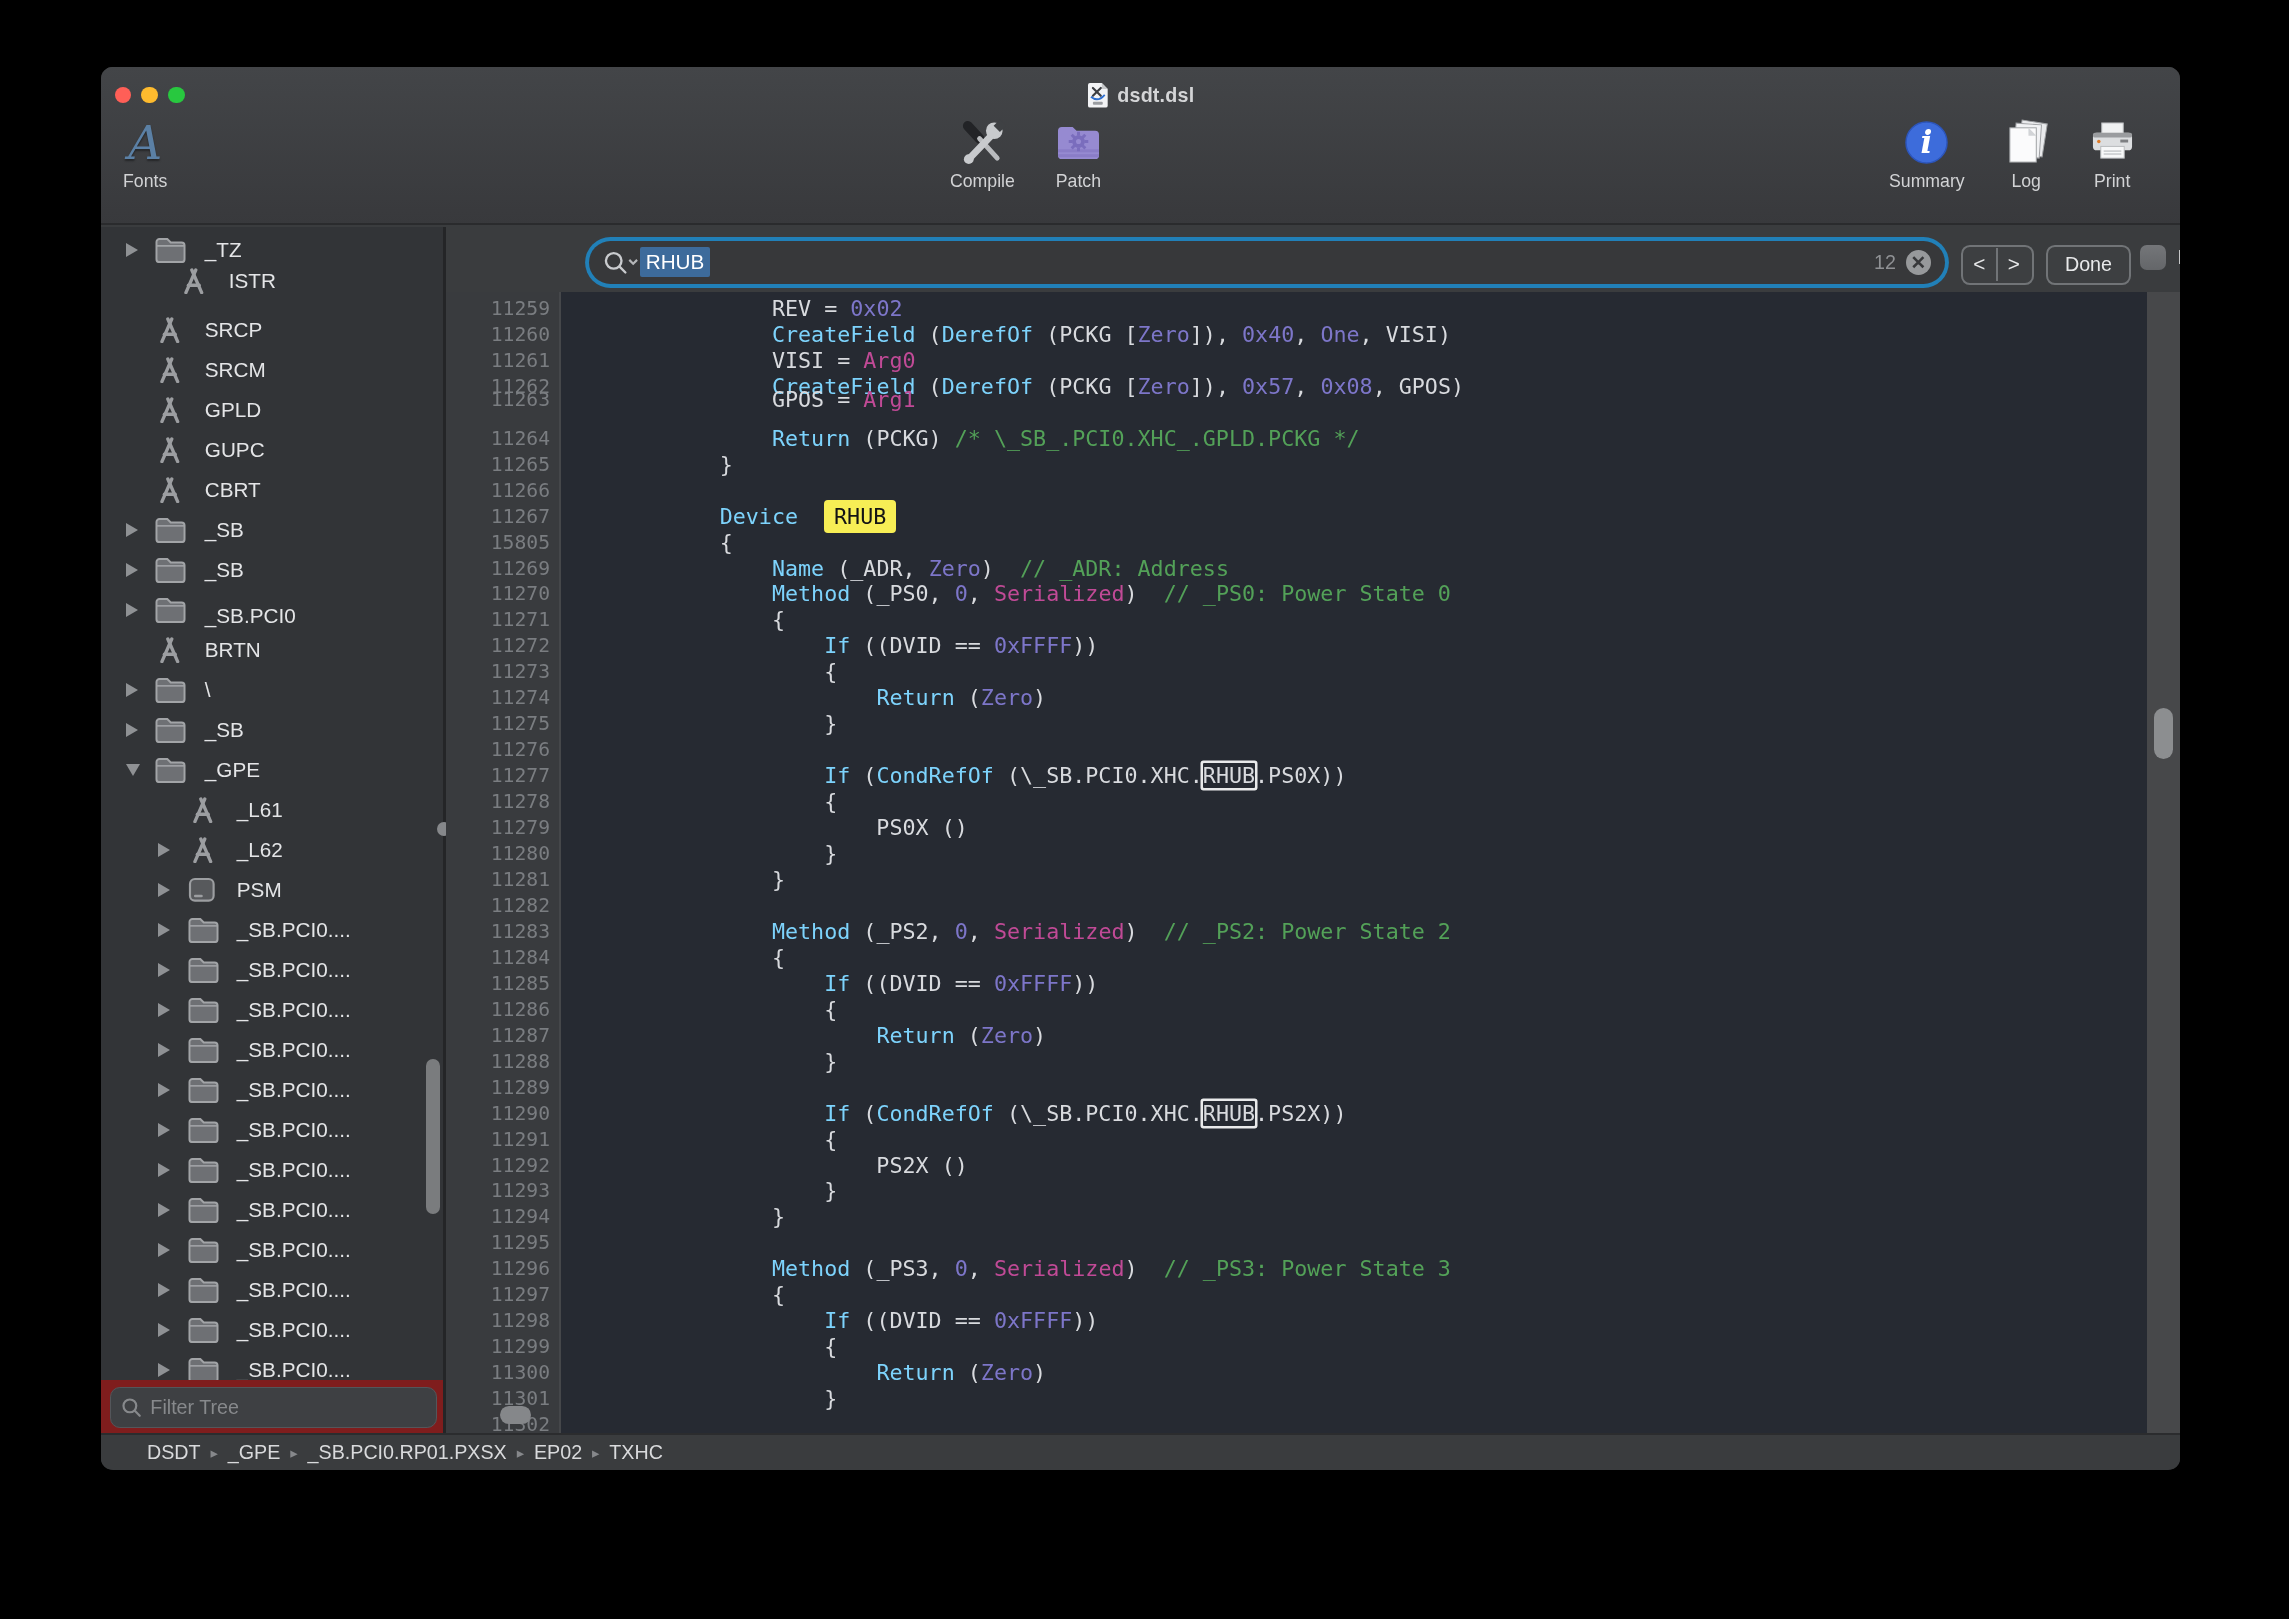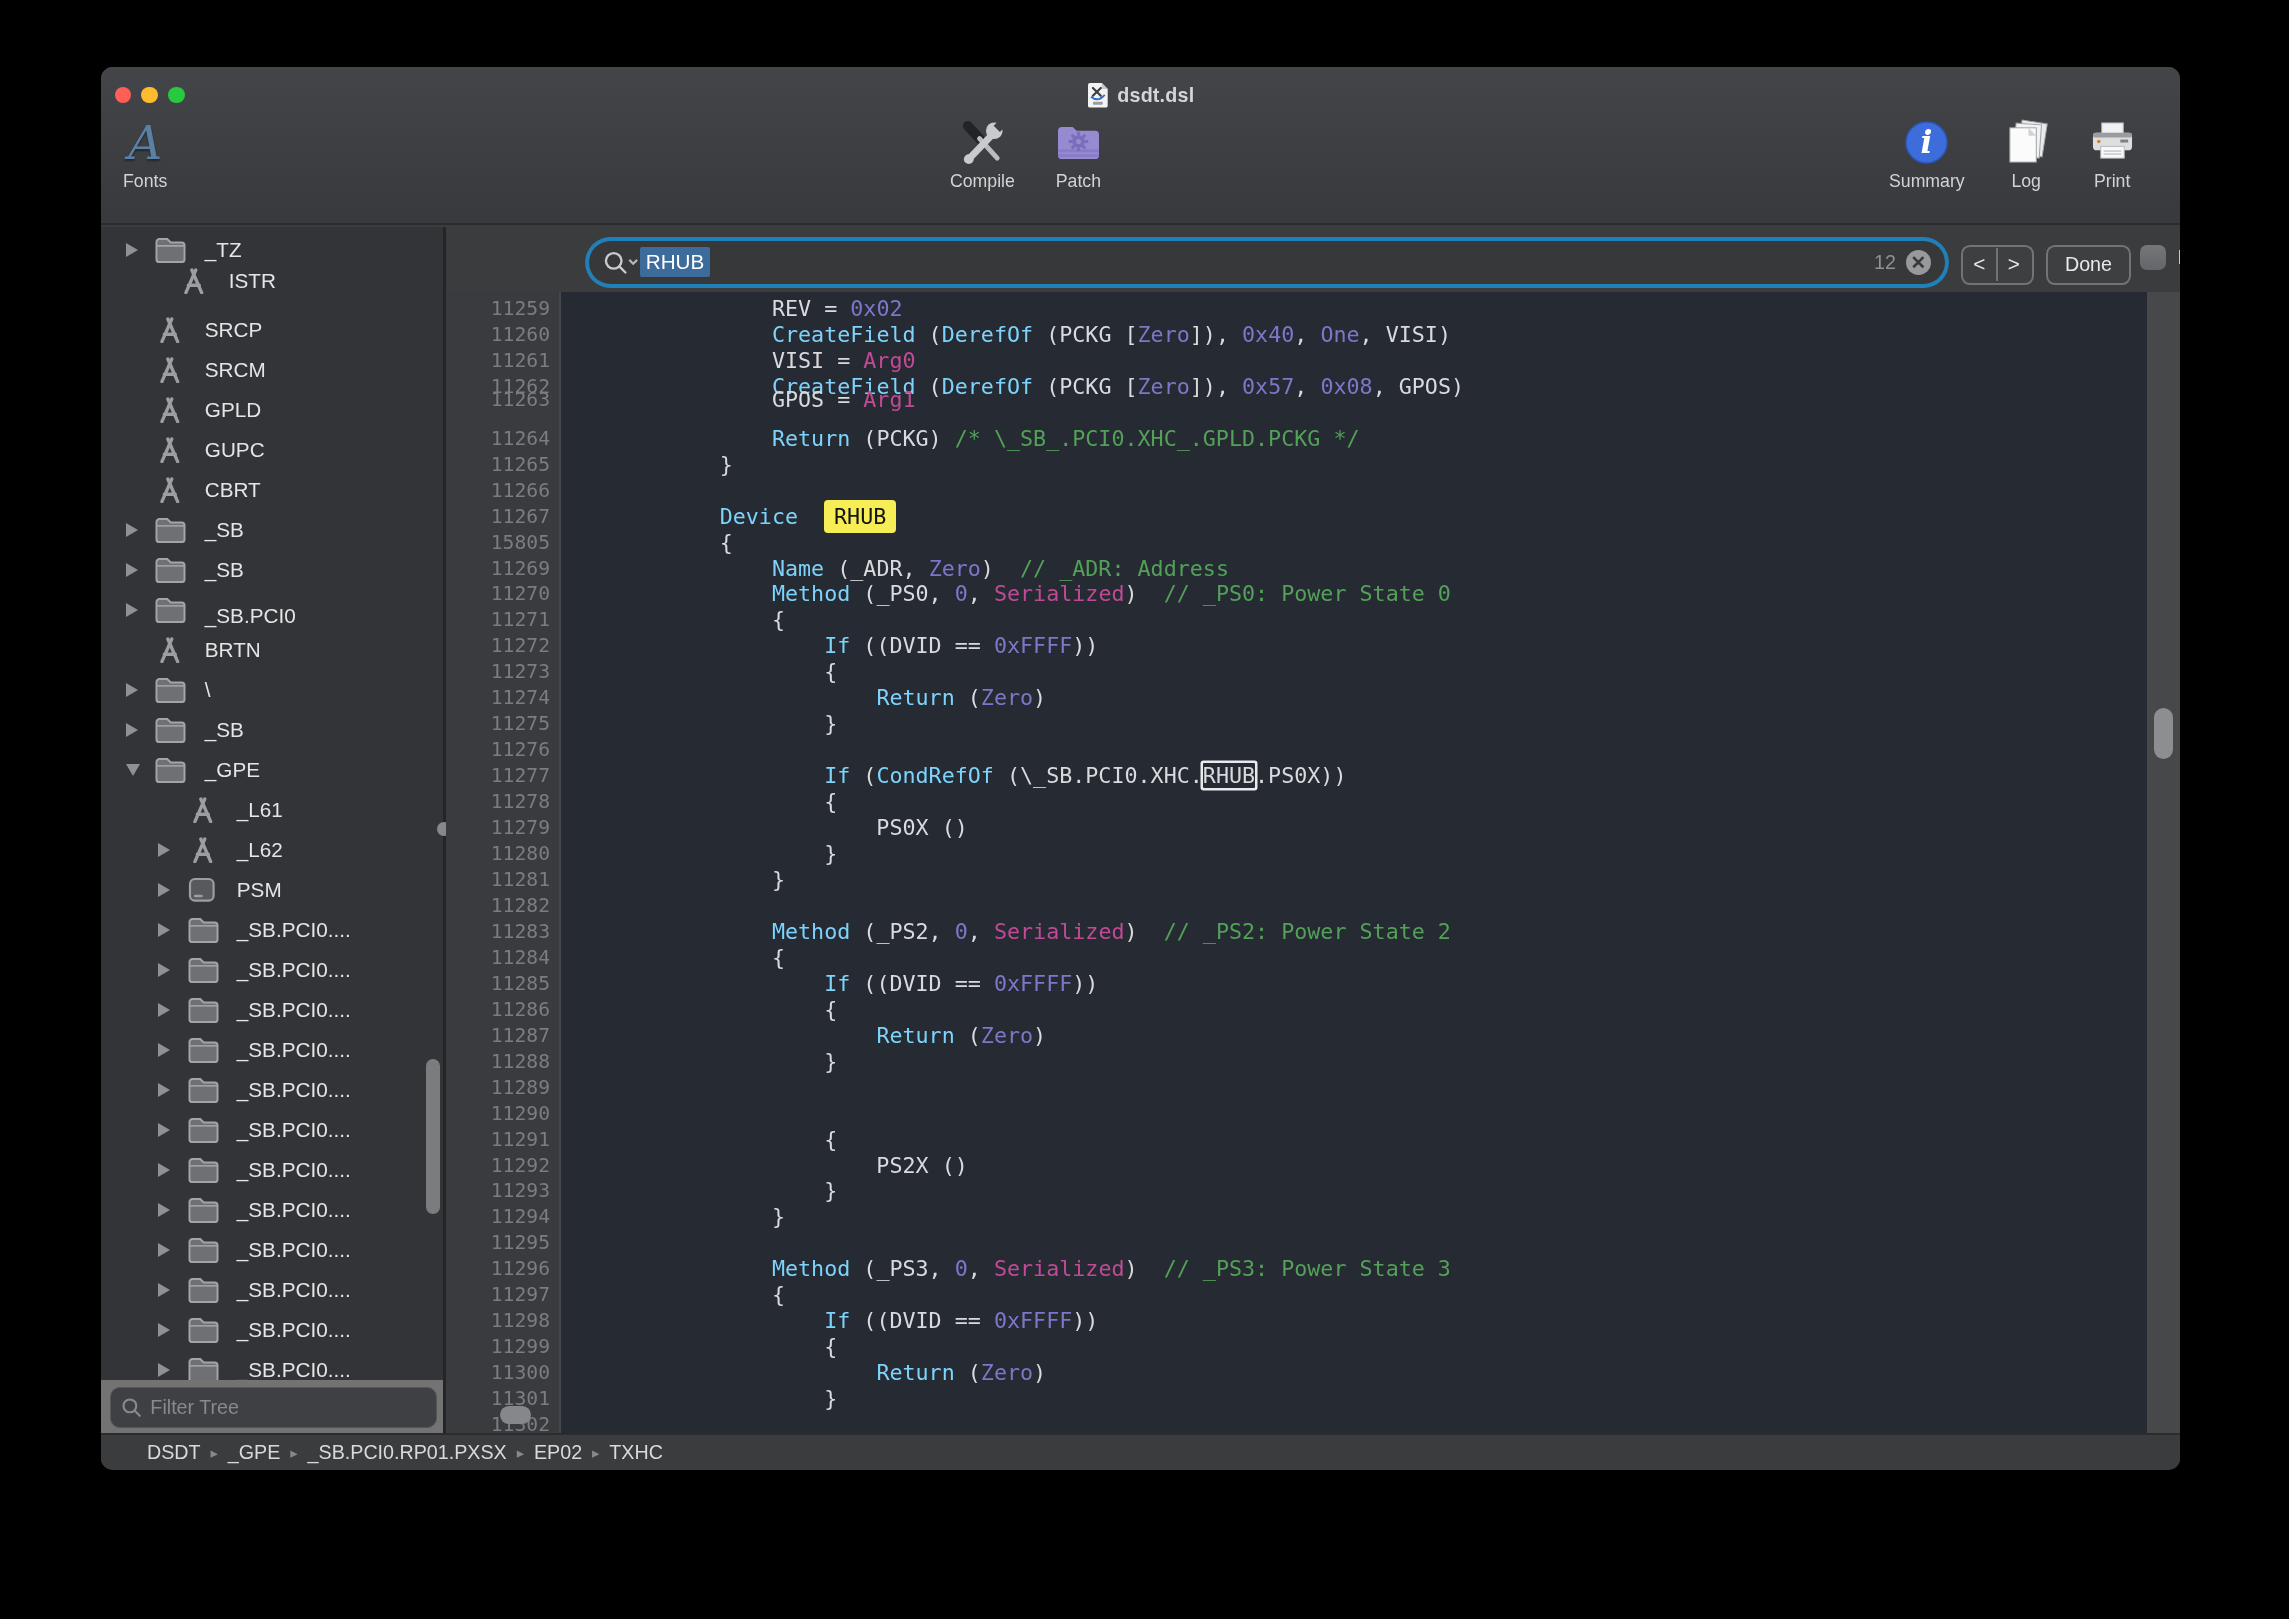--- a/index.html
+++ b/index.html
@@ -27,21 +27,21 @@
   #clearbtn{position:absolute;right:13.8px;width:25.6px;height:25.6px;border-radius:50%;background:#97999b;
             color:#37383a;font-size:18.7px;line-height:25.6px;text-align:center;font-weight:bold;}
   #replacebox{width:25.6px;height:25.6px;border-radius:6.9px;background:linear-gradient(#747679,#646669);}
   
   #sidebar{left:0;top:160px;width:345px;height:1209px;background:#323437;}
   #tree{left:0;top:0;width:345px;height:1158px;overflow:hidden;}
   .trow{position:absolute;left:0;width:345px;height:40px;display:flex;align-items:center;}
   .tri-r{width:0;height:0;border-left:12.8px solid #8f9194;border-top:7.9px solid transparent;border-bottom:7.9px solid transparent;}
   .tri-d{width:0;height:0;border-top:12.8px solid #8f9194;border-left:7.9px solid transparent;border-right:7.9px solid transparent;}
   .tlabel{color:#e4e5e7;font-size:20.7px;margin-left:11.8px;white-space:pre;}
-  #filterpanel{left:0;top:1153px;width:345px;height:56px;background:#737373;text-align:center;}
+  #filterpanel{left:0;top:1153px;width:345px;height:56px;background:#7f1d1d;text-align:center;}
   #filterfield{left:8.9px;top:6.9px;width:327px;height:41px;border-radius:9.9px;background:#3e4043;border:1px solid #54565a;
                display:flex;align-items:center;gap:7.9px;padding:0 9.9px;box-sizing:border-box;}
   #filterph{color:#87898c;font-size:19.7px;}
   
   #splitline{left:342px;top:160px;width:3px;height:1209px;background:#242527;}
   #gutter{left:345px;top:225px;width:113px;height:1142px;background:#393b3e;border-right:2px solid #45474a;}
   #codebg{left:460px;top:225px;width:1586px;height:1142px;background:#262a32;}
   #codelines{left:345px;top:225px;width:1701px;height:1142px;overflow:hidden;text-decoration:underline;}
   .cline{position:absolute;left:0;height:26.6px;white-space:pre;font-family:"DejaVu Sans Mono",monospace;
          font-size:21.7px;line-height:26.6px;}
@@ -562,21 +562,21 @@
         <div class="cline" style="top: 549px; width: 1701px;"><span class="lnum">11280</span><span class="ctext"><span class="p">                    }</span></span></div>
         <div class="cline" style="top: 575px; width: 1701px;"><span class="lnum">11281</span><span class="ctext"><span class="p">                }</span></span></div>
         <div class="cline" style="top: 601px; width: 1701px;"><span class="lnum">11282</span><span class="ctext"></span></div>
         <div class="cline" style="top: 627px; width: 1701px;"><span class="lnum">11283</span><span class="ctext"><span class="p">                </span><span class="k">Method</span><span class="p"> (_PS2, </span><span class="n">0</span><span class="p">, </span><span class="a">Serialized</span><span class="p">)  </span><span class="c">// _PS2: Power State 2</span></span></div>
         <div class="cline" style="top: 653px; width: 1701px;"><span class="lnum">11284</span><span class="ctext"><span class="p">                {</span></span></div>
         <div class="cline" style="top: 679px; width: 1701px;"><span class="lnum">11285</span><span class="ctext"><span class="p">                    </span><span class="k">If</span><span class="p"> ((DVID == </span><span class="n">0xFFFF</span><span class="p">))</span></span></div>
         <div class="cline" style="top: 705px; width: 1701px;"><span class="lnum">11286</span><span class="ctext"><span class="p">                    {</span></span></div>
         <div class="cline" style="top: 731px; width: 1701px;"><span class="lnum">11287</span><span class="ctext"><span class="p">                        </span><span class="k">Return</span><span class="p"> (</span><span class="n">Zero</span><span class="p">)</span></span></div>
         <div class="cline" style="top: 757px; width: 1701px;"><span class="lnum">11288</span><span class="ctext"><span class="p">                    }</span></span></div>
         <div class="cline" style="top: 783px; width: 1701px;"><span class="lnum">11289</span><span class="ctext"></span></div>
-        <div class="cline" style="top: 809px; width: 1701px;"><span class="lnum">11290</span></div>
+        <div class="cline" style="top: 809px; width: 1701px;"><span class="lnum">11290</span><span class="ctext"><span class="p">                    </span><span class="k">If</span><span class="p"> (</span><span class="k">CondRefOf</span><span class="p"> (\_SB.PCI0.XHC.</span><span class="box">RHUB</span><span class="p">.PS2X))</span></span></div>
         <div class="cline" style="top: 835px; width: 1701px;"><span class="lnum">11291</span><span class="ctext"><span class="p">                    {</span></span></div>
         <div class="cline" style="top: 861px; width: 1701px;"><span class="lnum">11292</span><span class="ctext"><span class="p">                        PS2X ()</span></span></div>
         <div class="cline" style="top: 886px; width: 1701px;"><span class="lnum">11293</span><span class="ctext"><span class="p">                    }</span></span></div>
         <div class="cline" style="top: 912px; width: 1701px;"><span class="lnum">11294</span><span class="ctext"><span class="p">                }</span></span></div>
         <div class="cline" style="top: 938px; width: 1701px;"><span class="lnum">11295</span><span class="ctext"></span></div>
         <div class="cline" style="top: 964px; width: 1701px;"><span class="lnum">11296</span><span class="ctext"><span class="p">                </span><span class="k">Method</span><span class="p"> (_PS3, </span><span class="n">0</span><span class="p">, </span><span class="a">Serialized</span><span class="p">)  </span><span class="c">// _PS3: Power State 3</span></span></div>
         <div class="cline" style="top: 990px; width: 1701px;"><span class="lnum">11297</span><span class="ctext"><span class="p">                {</span></span></div>
         <div class="cline" style="top: 1016px; width: 1701px;"><span class="lnum">11298</span><span class="ctext"><span class="p">                    </span><span class="k">If</span><span class="p"> ((DVID == </span><span class="n">0xFFFF</span><span class="p">))</span></span></div>
         <div class="cline" style="top: 1042px; width: 1701px;"><span class="lnum">11299</span><span class="ctext"><span class="p">                    {</span></span></div>
         <div class="cline" style="top: 1068px; width: 1701px;"><span class="lnum">11300</span><span class="ctext"><span class="p">                        </span><span class="k">Return</span><span class="p"> (</span><span class="n">Zero</span><span class="p">)</span></span></div>

